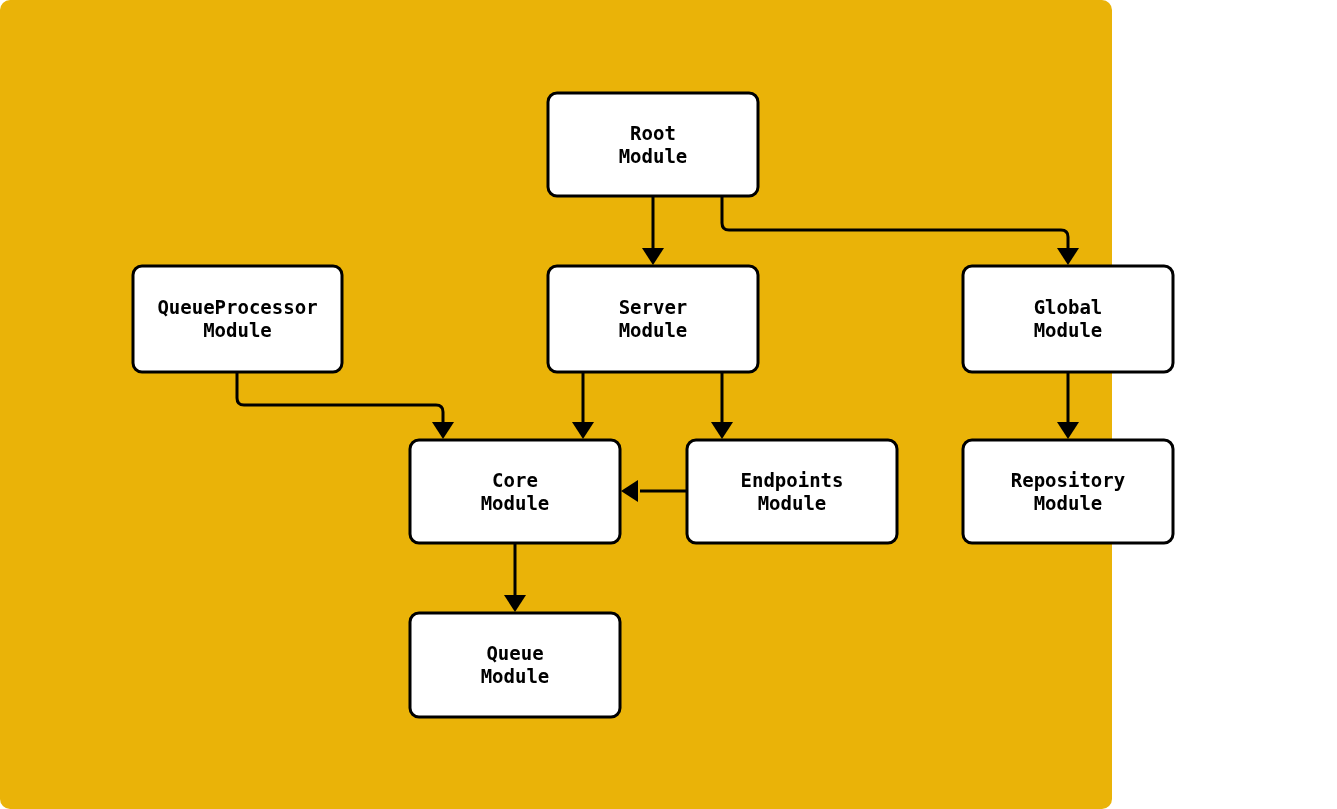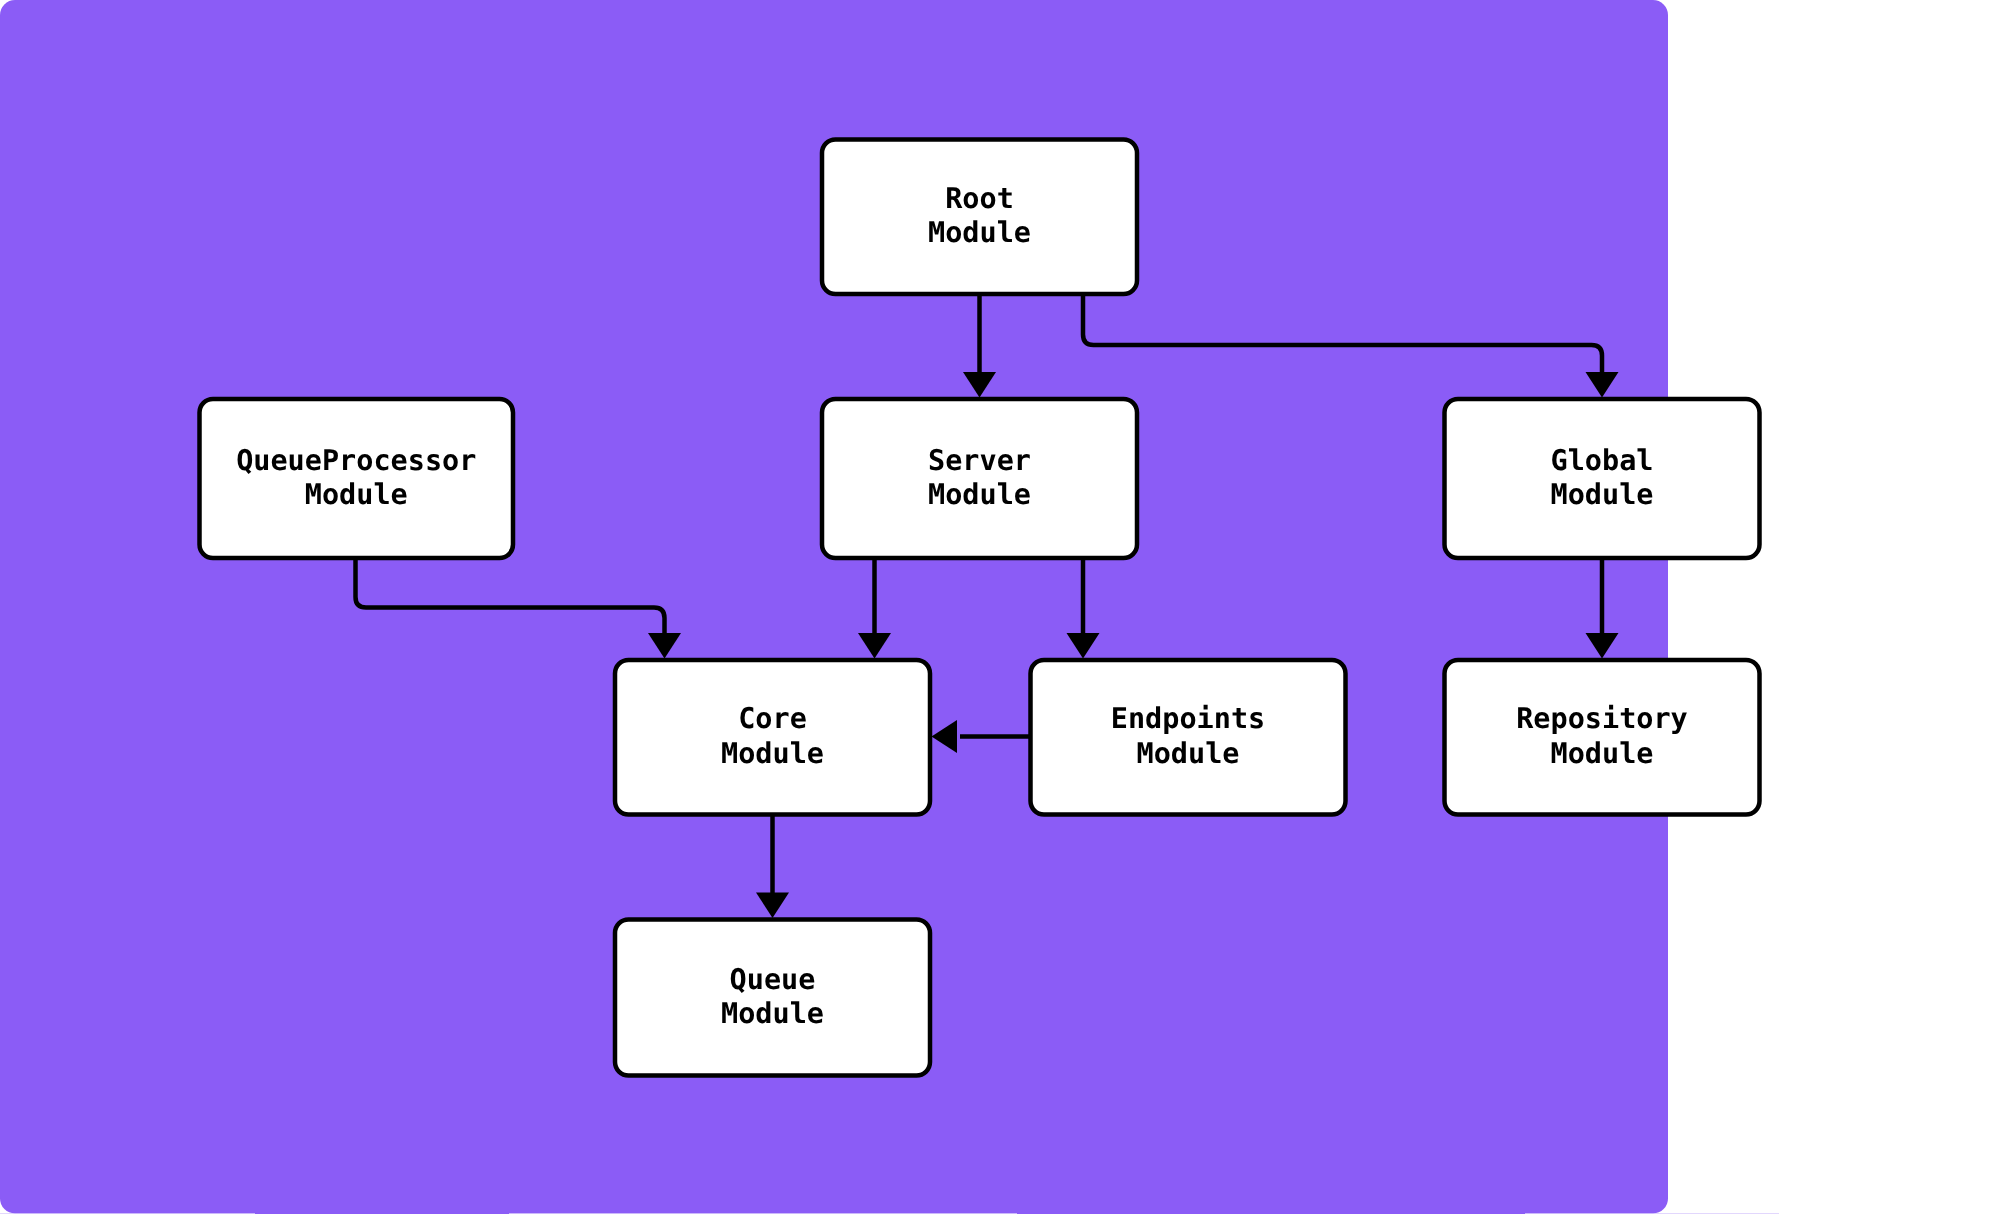--- a/index.html
+++ b/index.html
@@ -10,21 +10,21 @@
   body {
     width: 1337px;
     height: 809px;
     overflow: hidden;
     font-family: "DejaVu Sans Mono", monospace;
   }
   #diagram-root {
     position: relative;
     width: 1112px;
     height: 809px;
-    background: #8b5cf6;
+    background: #eab308;
     border-radius: 10px;
   }
   svg#graph {
     display: block;
     width: 1337px;
     height: 809px;
   }
   .node-box {
     fill: #ffffff;
     stroke: #000000;

